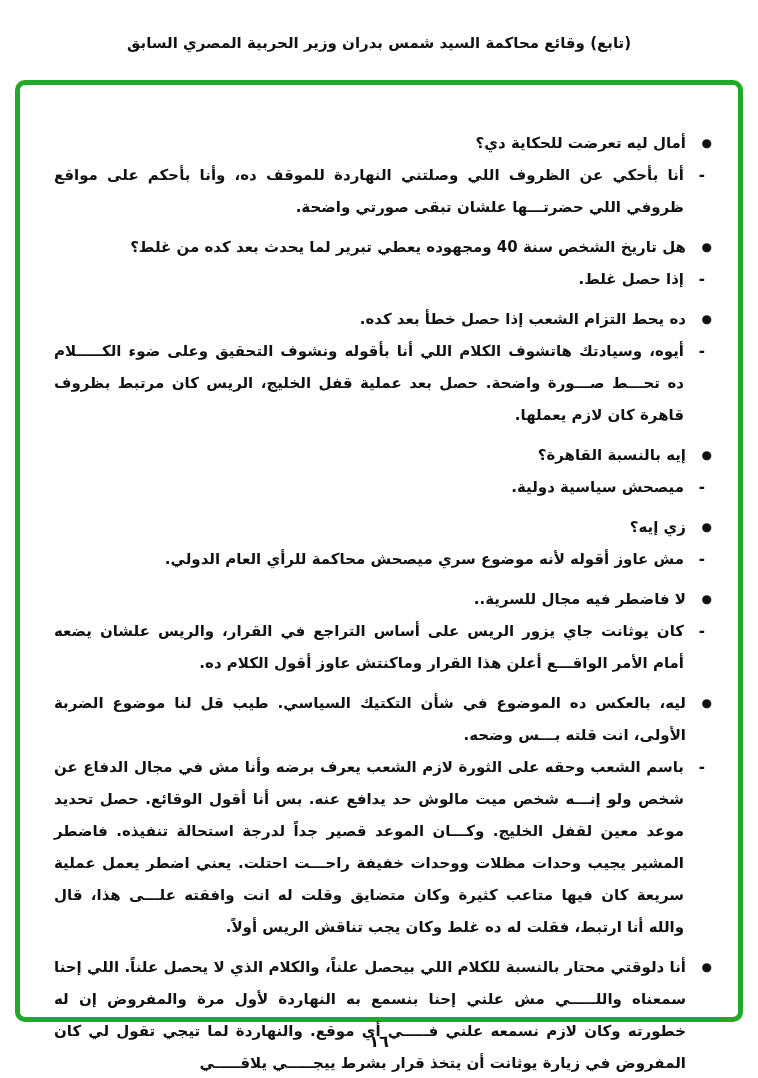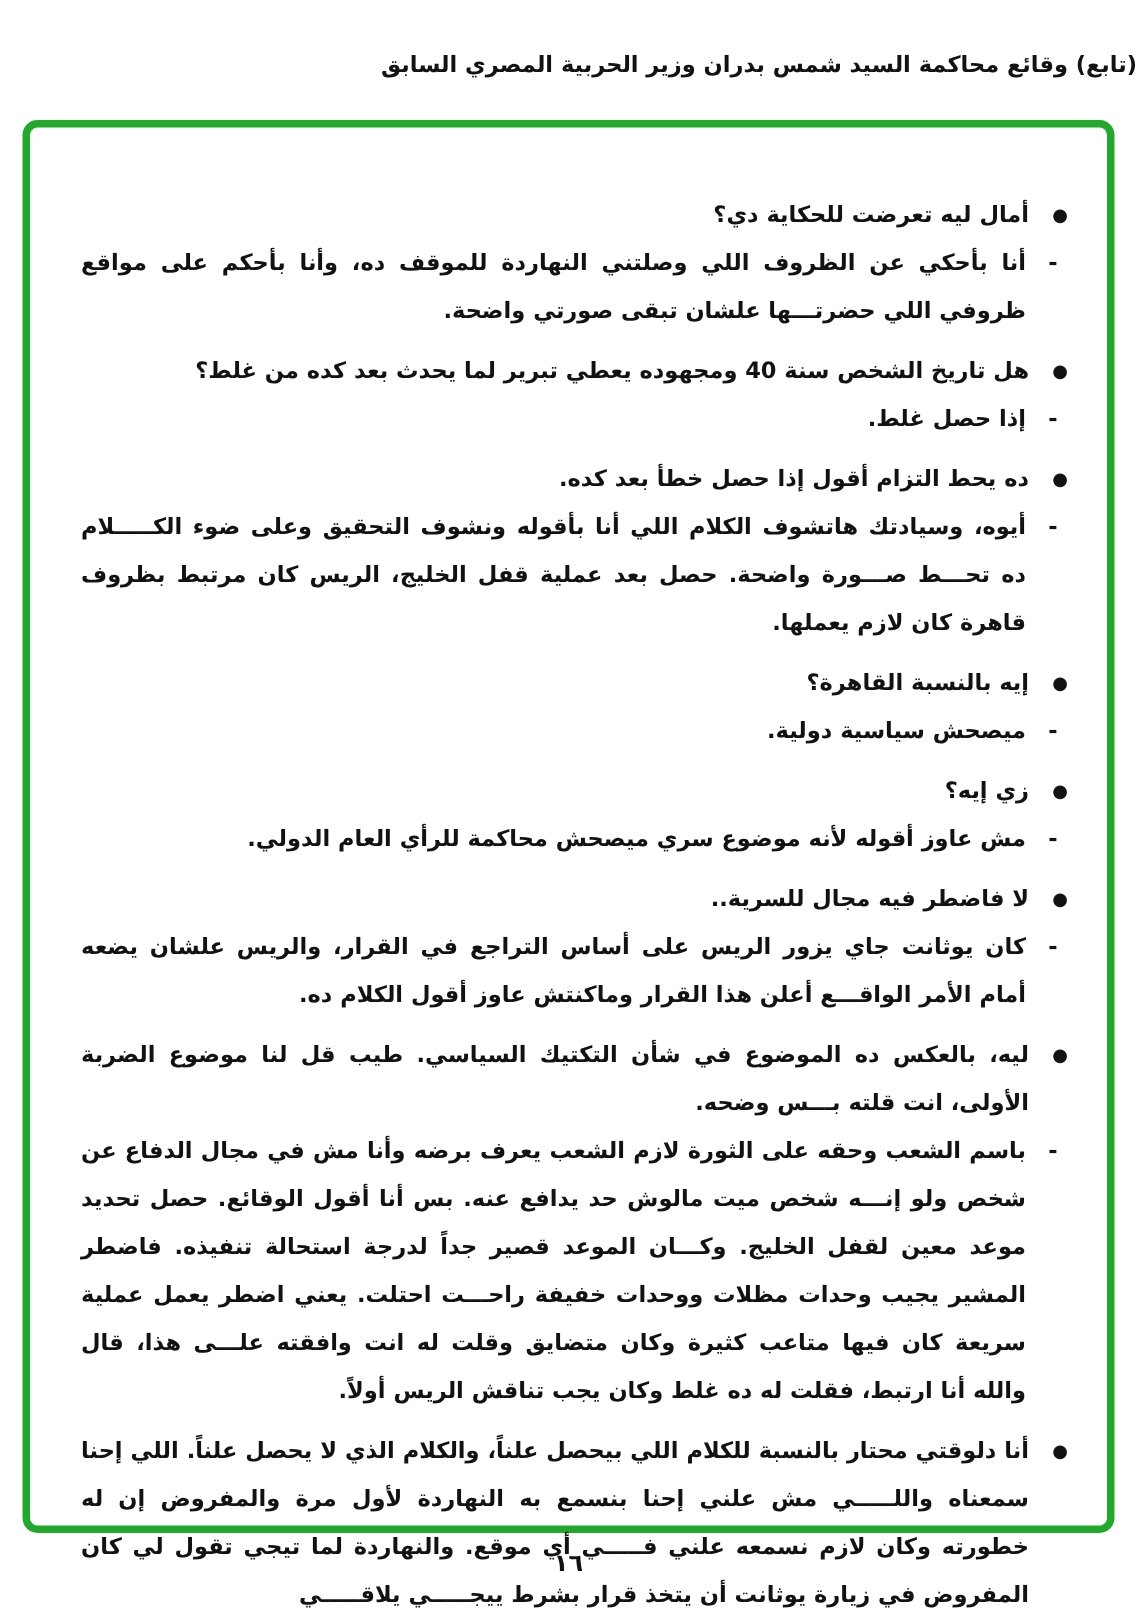--- a/index.html
+++ b/index.html
@@ -8,20 +8,21 @@
     width:758px;height:1078px;
     background:#ffffff;
     font-family:"DejaVu Sans", sans-serif;
     font-weight:bold;
     color:#121212;
     direction:rtl;
     overflow:hidden;
   }
   .doc-title{
     margin-top:32px;
+    text-align:center;
     font-size:15px;
     line-height:22px;
     direction:rtl;
   }
   .frame{
     position:absolute;
     left:15px;top:80px;
     width:728px;height:942px;
     box-sizing:border-box;
     border:5px solid #22a82a;
@@ -87,21 +88,21 @@
       </div>
       <div class="row a-row">
         <span class="marker-col">-</span>
         <p class="a-text">إذا حصل غلط.</p>
       </div>
     </div>
 
     <div class="qa-group">
       <div class="row q-row">
         <span class="marker-col">●</span>
-        <p class="q-text">ده يحط التزام أقول إذا حصل خطأ بعد كده.</p>
+        <p class="q-text">ده يحط التزام الشعب إذا حصل خطأ بعد كده.</p>
       </div>
       <div class="row a-row">
         <span class="marker-col">-</span>
         <p class="a-text">أيوه، وسيادتك هاتشوف الكلام اللي أنا بأقوله ونشوف التحقيق وعلى ضوء الكـــــلام ده تحـــط صـــورة واضحة. حصل بعد عملية قفل الخليج، الريس كان مرتبط بظروف قاهرة كان لازم يعملها.</p>
       </div>
     </div>
 
     <div class="qa-group">
       <div class="row q-row">
         <span class="marker-col">●</span>

